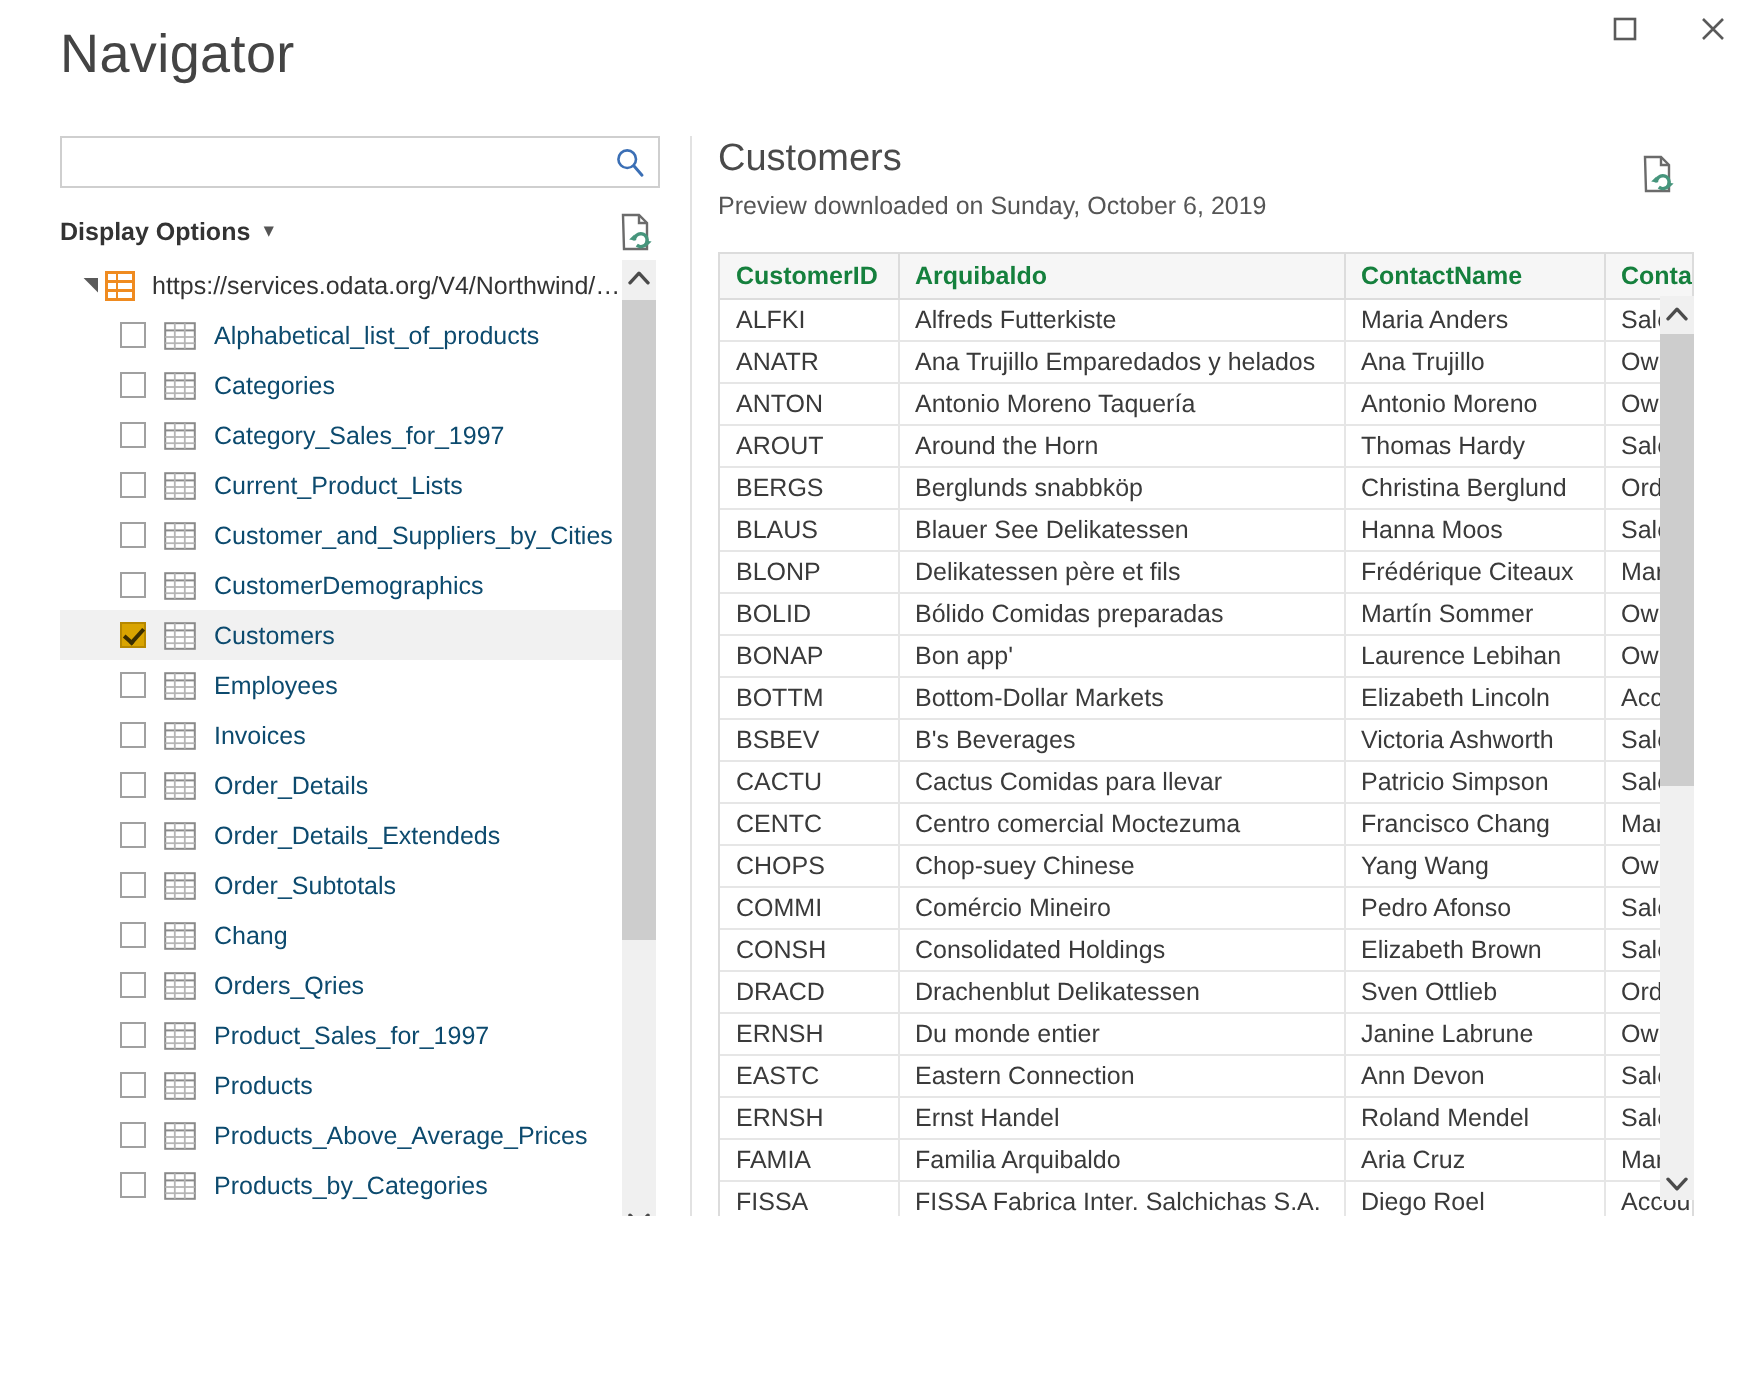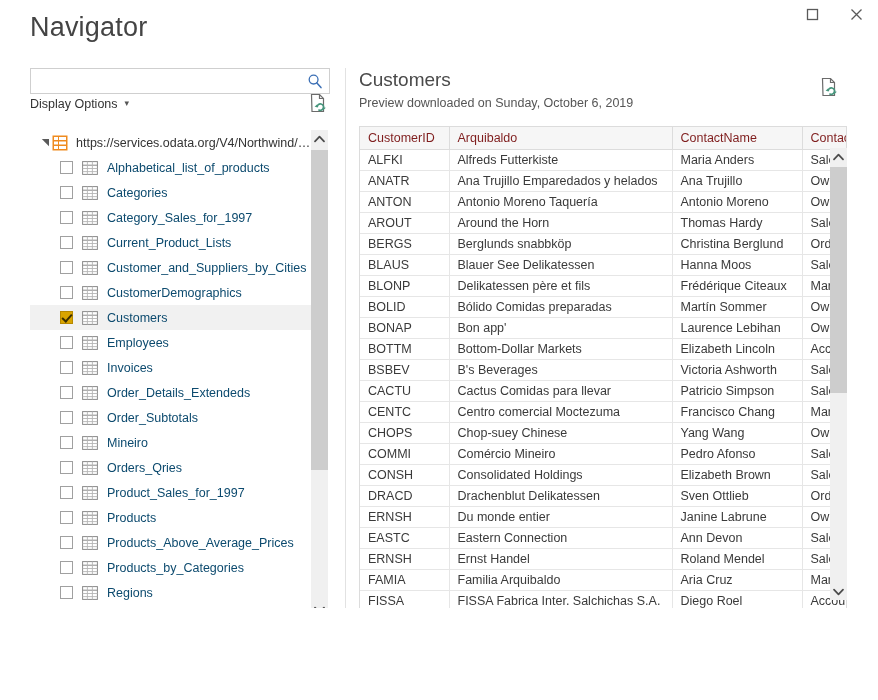--- a/index.html
+++ b/index.html
@@ -62,22 +62,22 @@
   }
   .search-icon {
     position: absolute; right: 7px; top: 5px;
     width: 16px; height: 16px;
     pointer-events: none;
   }
   .search-icon svg { display:block; }
 
   .opt-row {
     position: relative;
-    margin-top: 0;
-    width: 300px; height: 22px;
+    margin-top: 13px;
+    width: 300px; height: 22px; font-weight: bold;
   }
   .display-options {
     font-size: 12.5px;
     color: #333;
     cursor: default;
     display: inline-block;
   }
   .caret {
     display: inline-block;
     margin-left: 7px;
@@ -224,22 +224,22 @@
     border-collapse: collapse;
     table-layout: fixed;
     width: 620px;
     font-size: 12.5px;
   }
   table.grid th {
     background: #f6f6f6;
     border-right: 1px solid #dcdcdc;
     border-bottom: 1px solid #dcdcdc;
     text-align: left;
-    font-weight: normal;
-    color: #7f1d1d;
+    font-weight: bold;
+    color: #15803d;
     padding: 4px 8px;
     height: 22px;
     white-space: nowrap;
     overflow: hidden;
   }
   table.grid td {
     border-right: 1px solid #e6e6e6;
     border-bottom: 1px solid #e6e6e6;
     padding: 3px 8px;
     height: 21px;
@@ -473,20 +473,33 @@
           <span class="indent"></span>
           <span class="cbox"></span>
           <span class="tbl-icon"><svg width="16" height="14" viewBox="0 0 16 14">
               <rect x="0.6" y="0.6" width="14.8" height="12.8" fill="#fff" stroke="#8a8a8a" stroke-width="1"></rect>
               <line x1="0.6" y1="4.2" x2="15.4" y2="4.2" stroke="#8a8a8a" stroke-width="1"></line>
               <line x1="0.6" y1="7.5" x2="15.4" y2="7.5" stroke="#b5b5b5" stroke-width="0.9"></line>
               <line x1="0.6" y1="10.6" x2="15.4" y2="10.6" stroke="#b5b5b5" stroke-width="0.9"></line>
               <line x1="5.4" y1="0.6" x2="5.4" y2="13.4" stroke="#b5b5b5" stroke-width="0.9"></line>
               <line x1="10.4" y1="0.6" x2="10.4" y2="13.4" stroke="#b5b5b5" stroke-width="0.9"></line>
             </svg></span>
+          <span class="tree-label">Order_Details</span>
+        </div>
+        <div class="tree-row">
+          <span class="indent"></span>
+          <span class="cbox"></span>
+          <span class="tbl-icon"><svg width="16" height="14" viewBox="0 0 16 14">
+              <rect x="0.6" y="0.6" width="14.8" height="12.8" fill="#fff" stroke="#8a8a8a" stroke-width="1"></rect>
+              <line x1="0.6" y1="4.2" x2="15.4" y2="4.2" stroke="#8a8a8a" stroke-width="1"></line>
+              <line x1="0.6" y1="7.5" x2="15.4" y2="7.5" stroke="#b5b5b5" stroke-width="0.9"></line>
+              <line x1="0.6" y1="10.6" x2="15.4" y2="10.6" stroke="#b5b5b5" stroke-width="0.9"></line>
+              <line x1="5.4" y1="0.6" x2="5.4" y2="13.4" stroke="#b5b5b5" stroke-width="0.9"></line>
+              <line x1="10.4" y1="0.6" x2="10.4" y2="13.4" stroke="#b5b5b5" stroke-width="0.9"></line>
+            </svg></span>
           <span class="tree-label">Order_Details_Extendeds</span>
         </div>
         <div class="tree-row">
           <span class="indent"></span>
           <span class="cbox"></span>
           <span class="tbl-icon"><svg width="16" height="14" viewBox="0 0 16 14">
               <rect x="0.6" y="0.6" width="14.8" height="12.8" fill="#fff" stroke="#8a8a8a" stroke-width="1"></rect>
               <line x1="0.6" y1="4.2" x2="15.4" y2="4.2" stroke="#8a8a8a" stroke-width="1"></line>
               <line x1="0.6" y1="7.5" x2="15.4" y2="7.5" stroke="#b5b5b5" stroke-width="0.9"></line>
               <line x1="0.6" y1="10.6" x2="15.4" y2="10.6" stroke="#b5b5b5" stroke-width="0.9"></line>
@@ -499,21 +512,21 @@
           <span class="indent"></span>
           <span class="cbox"></span>
           <span class="tbl-icon"><svg width="16" height="14" viewBox="0 0 16 14">
               <rect x="0.6" y="0.6" width="14.8" height="12.8" fill="#fff" stroke="#8a8a8a" stroke-width="1"></rect>
               <line x1="0.6" y1="4.2" x2="15.4" y2="4.2" stroke="#8a8a8a" stroke-width="1"></line>
               <line x1="0.6" y1="7.5" x2="15.4" y2="7.5" stroke="#b5b5b5" stroke-width="0.9"></line>
               <line x1="0.6" y1="10.6" x2="15.4" y2="10.6" stroke="#b5b5b5" stroke-width="0.9"></line>
               <line x1="5.4" y1="0.6" x2="5.4" y2="13.4" stroke="#b5b5b5" stroke-width="0.9"></line>
               <line x1="10.4" y1="0.6" x2="10.4" y2="13.4" stroke="#b5b5b5" stroke-width="0.9"></line>
             </svg></span>
-          <span class="tree-label">Mineiro</span>
+          <span class="tree-label">Chang</span>
         </div>
         <div class="tree-row">
           <span class="indent"></span>
           <span class="cbox"></span>
           <span class="tbl-icon"><svg width="16" height="14" viewBox="0 0 16 14">
               <rect x="0.6" y="0.6" width="14.8" height="12.8" fill="#fff" stroke="#8a8a8a" stroke-width="1"></rect>
               <line x1="0.6" y1="4.2" x2="15.4" y2="4.2" stroke="#8a8a8a" stroke-width="1"></line>
               <line x1="0.6" y1="7.5" x2="15.4" y2="7.5" stroke="#b5b5b5" stroke-width="0.9"></line>
               <line x1="0.6" y1="10.6" x2="15.4" y2="10.6" stroke="#b5b5b5" stroke-width="0.9"></line>
               <line x1="5.4" y1="0.6" x2="5.4" y2="13.4" stroke="#b5b5b5" stroke-width="0.9"></line>

